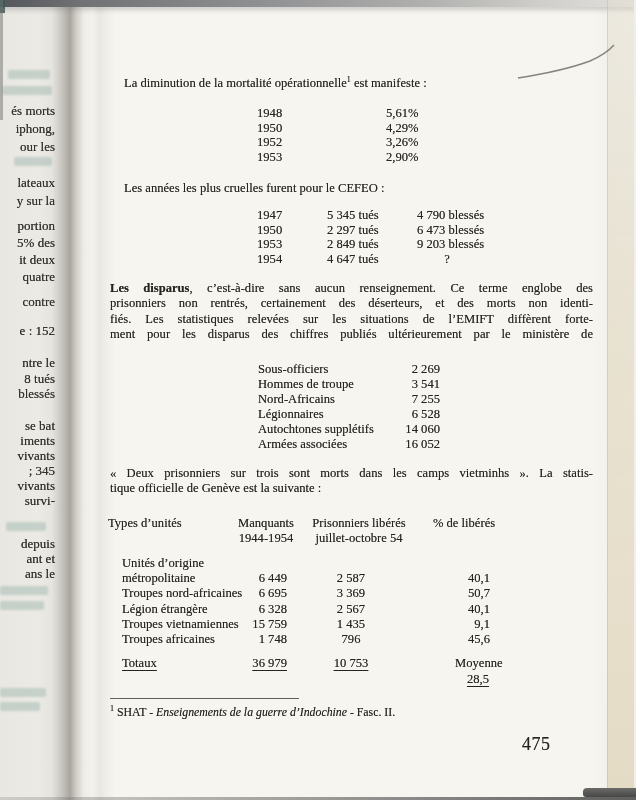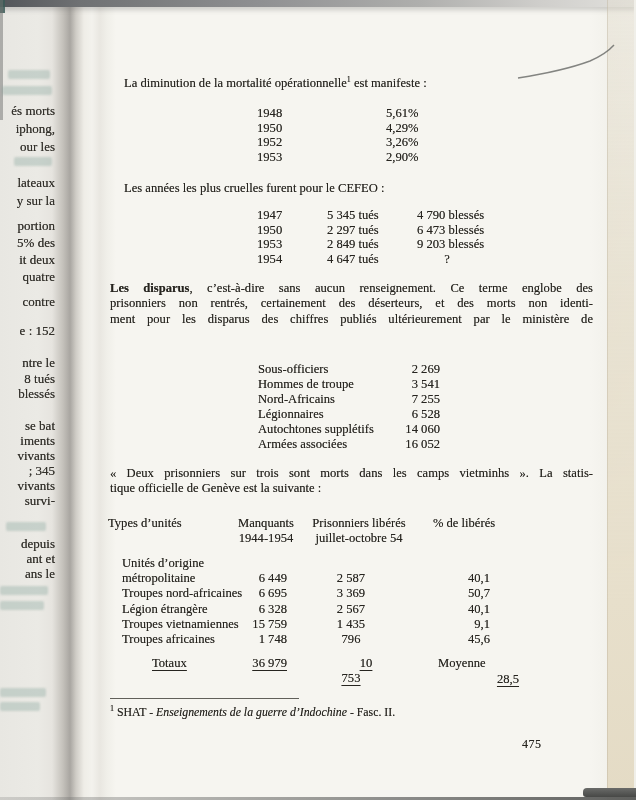--- a/index.html
+++ b/index.html
@@ -49,26 +49,26 @@
   .just{text-align:justify;text-align-last:justify;}
   .para{width:483px;line-height:15.4px;}
   .h-types{position:absolute;left:12px;top:0;}
   .h-man{position:absolute;left:138px;width:64px;text-align:center;}
   .h-lib{position:absolute;left:213px;width:100px;text-align:center;}
   .h-pct{position:absolute;left:336px;width:64px;text-align:center;}
   .r-lab{position:absolute;left:12px;}
   .r-man{position:absolute;left:100px;width:77px;text-align:right;}
   .r-lib{position:absolute;left:215px;width:52px;text-align:center;}
   .r-pct{position:absolute;left:332px;width:48px;text-align:right;}
-  .r-moy{position:absolute;left:328px;}
+  .r-moy{position:absolute;left:345px;}
   .r-moyval{position:absolute;left:350px;width:36px;text-align:center;}
-  .ul{text-decoration:underline;text-underline-offset:3px;text-decoration-thickness:1px;margin-left:30px;}
+  .ul{text-decoration:underline;text-underline-offset:3px;text-decoration-thickness:1px;}
   .fn-rule{position:absolute;left:110px;top:698px;width:189px;height:1px;background:#46453f;opacity:.85;}
   .footnote{font-size:11.8px;}
-  .pagenum{font-size:12px;letter-spacing:.5px;}
+  .pagenum{font-size:18px;letter-spacing:.5px;}
   sup{font-size:8px;line-height:0;}
   i{font-style:italic;}
   b{font-weight:bold;}
 </style>
 </head>
 <body>
 
 <div class="scan">
 
   <div class="edge-top"></div>
@@ -164,20 +164,21 @@
       <div class="trow">
           <span class="c-year">1954</span>
           <span class="c-tu">4 647 tués</span>
           <span class="c-bl q">?</span>
         </div>
     </div>
 
     <div class="blk para" style="left:110px;top:281px">
       <div class="just"><b>Les disparus</b><span>, c’est-à-dire sans aucun renseignement. Ce terme englobe des</span></div>
       <div class="just">prisonniers non rentrés, certainement des déserteurs, et des morts non identi-</div>
+      <div class="just">fiés. Les statistiques relevées sur les situations de l’EMIFT diffèrent forte-</div>
       <div class="just">ment pour les disparus des chiffres publiés ultérieurement par le ministère de</div>
     </div>
 
     <div class="blk" style="left:110px;top:362px;width:483px">
       <div class="trow3">
           <span class="c-lab">Sous-officiers</span>
           <span class="c-val">2 269</span>
         </div>
       <div class="trow3">
           <span class="c-lab">Hommes de troupe</span>

